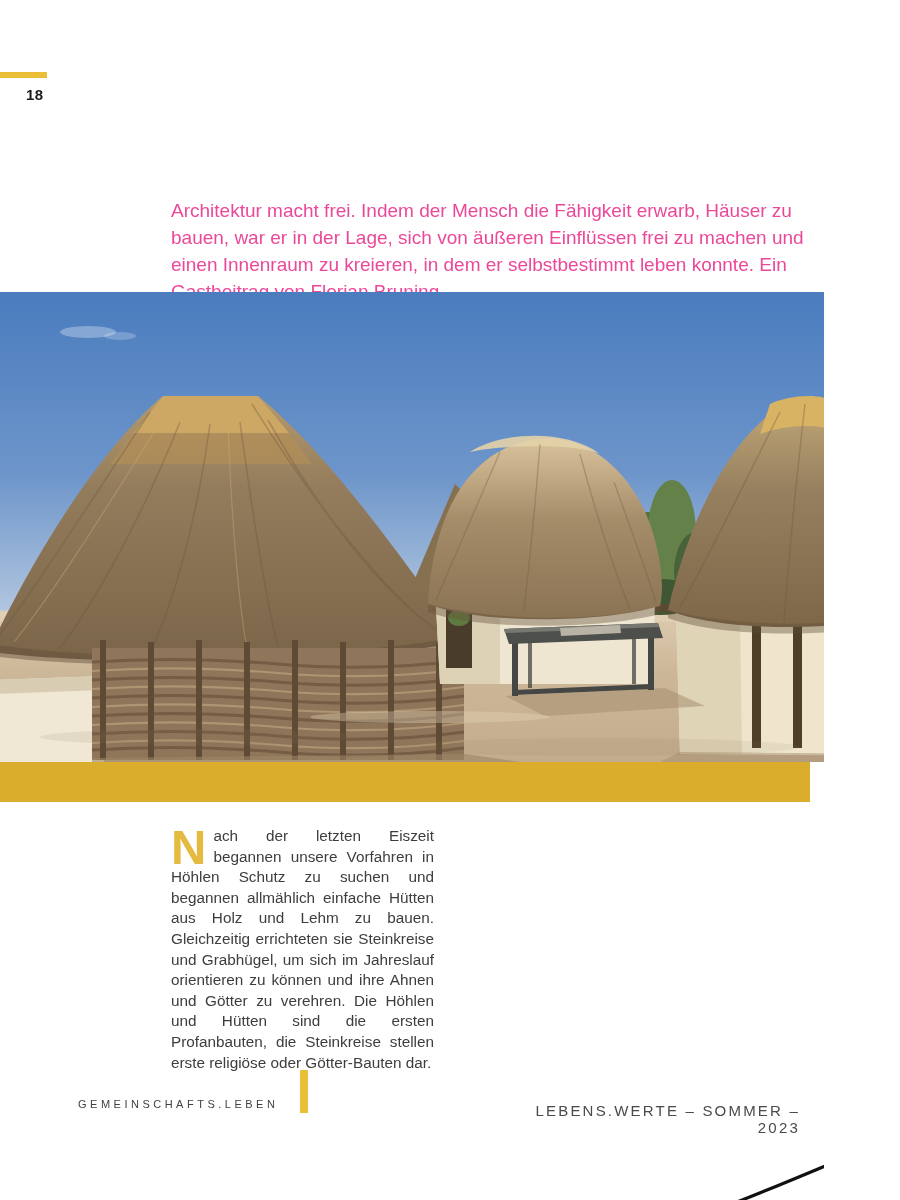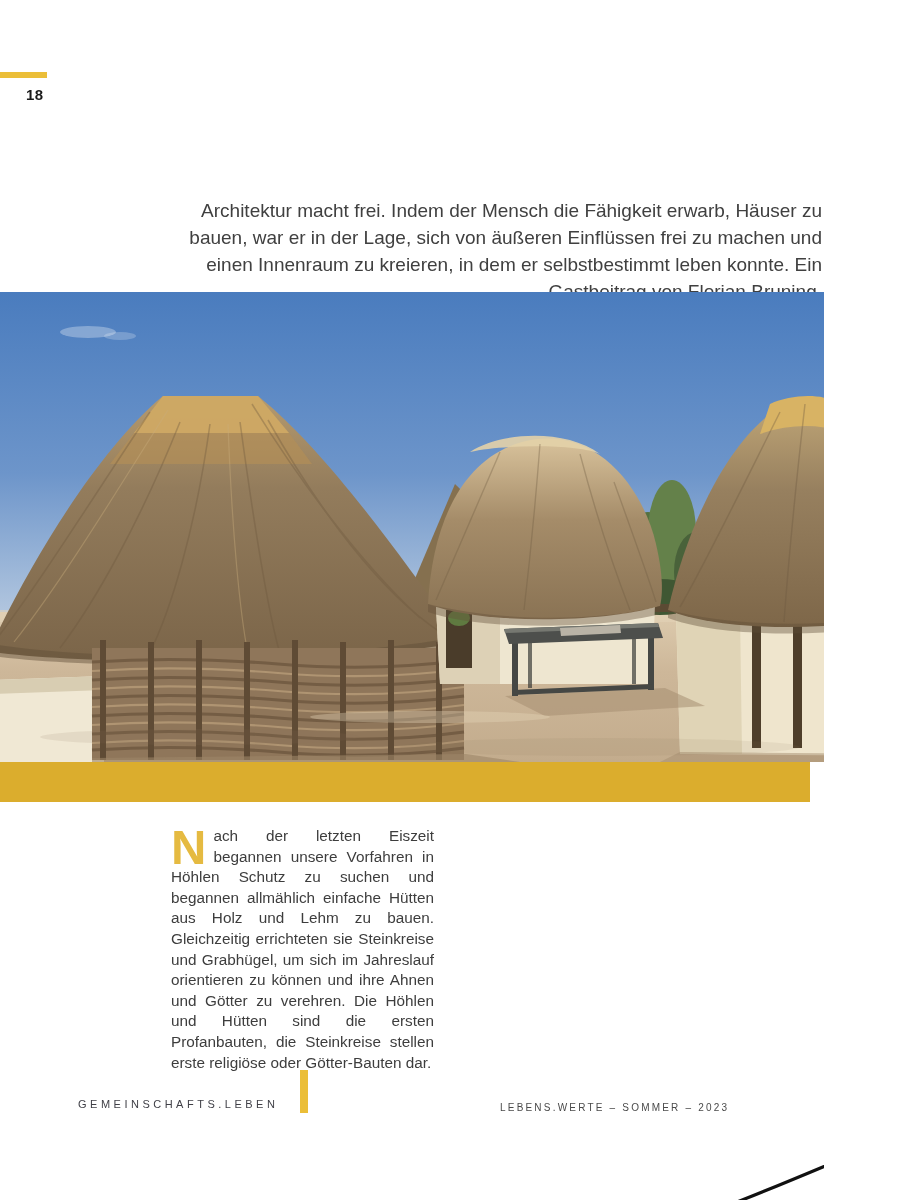--- a/index.html
+++ b/index.html
@@ -8,35 +8,35 @@
     font-family:"Liberation Sans",sans-serif;color:#3a3a3a;
   }
   
   .corner-bar{position:absolute;left:0;top:72px;width:47px;height:6px;background:#EBBE38;}
   .page-number{position:absolute;left:26px;top:86px;font-size:15px;font-weight:bold;color:#1a1a1a;letter-spacing:.5px;}
   
   .headline{position:absolute;left:170px;top:100px;width:680px;font-weight:bold;font-size:60px;letter-spacing:-0.5px;line-height:1;white-space:nowrap;}
   .headline .hl-a{color:#E5BA41;}
   .headline .hl-b{color:#111111;}
   
-  .intro{position:absolute;left:171px;top:178px;width:651px;font-size:19px;line-height:27px;color:#404040;text-align:right;}
+  .intro{position:absolute;left:171px;top:178px;width:651px;font-size:19px;line-height:27px;color:#ec4899;}
   
   .hero{position:absolute;left:0;top:292px;width:900px;height:470px;}
   .accent-band{position:absolute;left:0;top:762px;width:810px;height:40px;background:#DBAD2D;}
   
   .columns{position:absolute;left:171px;top:826px;width:545px;display:flex;gap:14px;}
   .col{font-size:15.3px;line-height:20.6px;text-align:justify;color:#3d3d3d;}
   .col p{margin:0;}
   .col-left{width:263px;}
   .col-right{width:268px;}
   .dropcap{float:left;color:#E5BA41;font-weight:bold;font-size:49px;line-height:38px;padding:2px 7px 0 0;}
   
   .footer-left{position:absolute;left:78px;top:1098px;font-size:11px;letter-spacing:3.5px;color:#3f3f46;}
   .footer-bar{position:absolute;left:300px;top:1070px;width:8px;height:43px;background:#EBBE38;}
-  .footer-right{position:absolute;left:500px;top:1102px;width:300px;text-align:left;font-size:10px;letter-spacing:2.2px;color:#4a4a4a;}
+  .footer-right{position:absolute;left:500px;top:1102px;width:300px;text-align:right;font-size:15px;letter-spacing:2.2px;color:#4a4a4a;}
   .swoosh{position:absolute;left:718px;top:1124px;width:182px;height:76px;}
 </style>
 </head>
 <body>
 
 <div class="page">
 
   <div class="corner-bar"></div>
   <div class="page-number">18</div>
 

